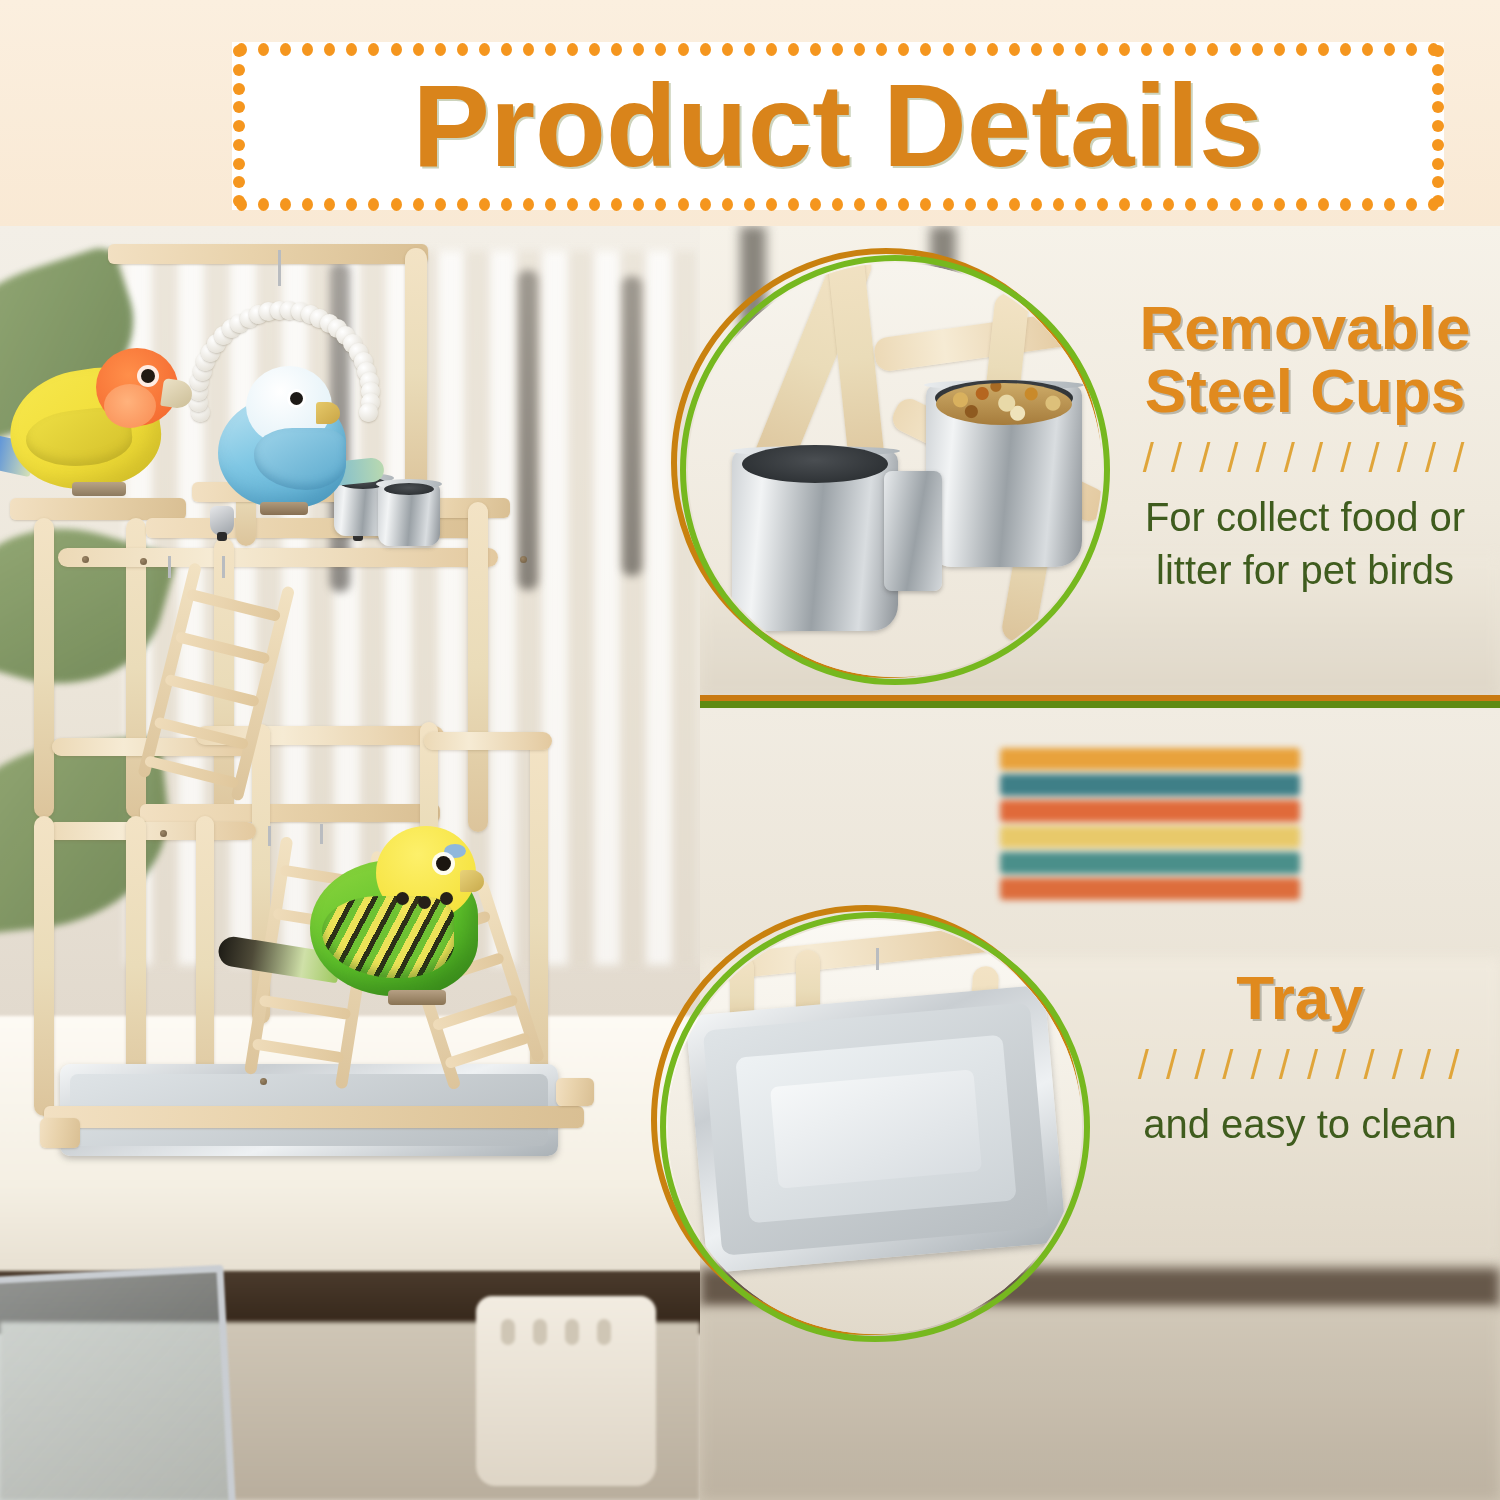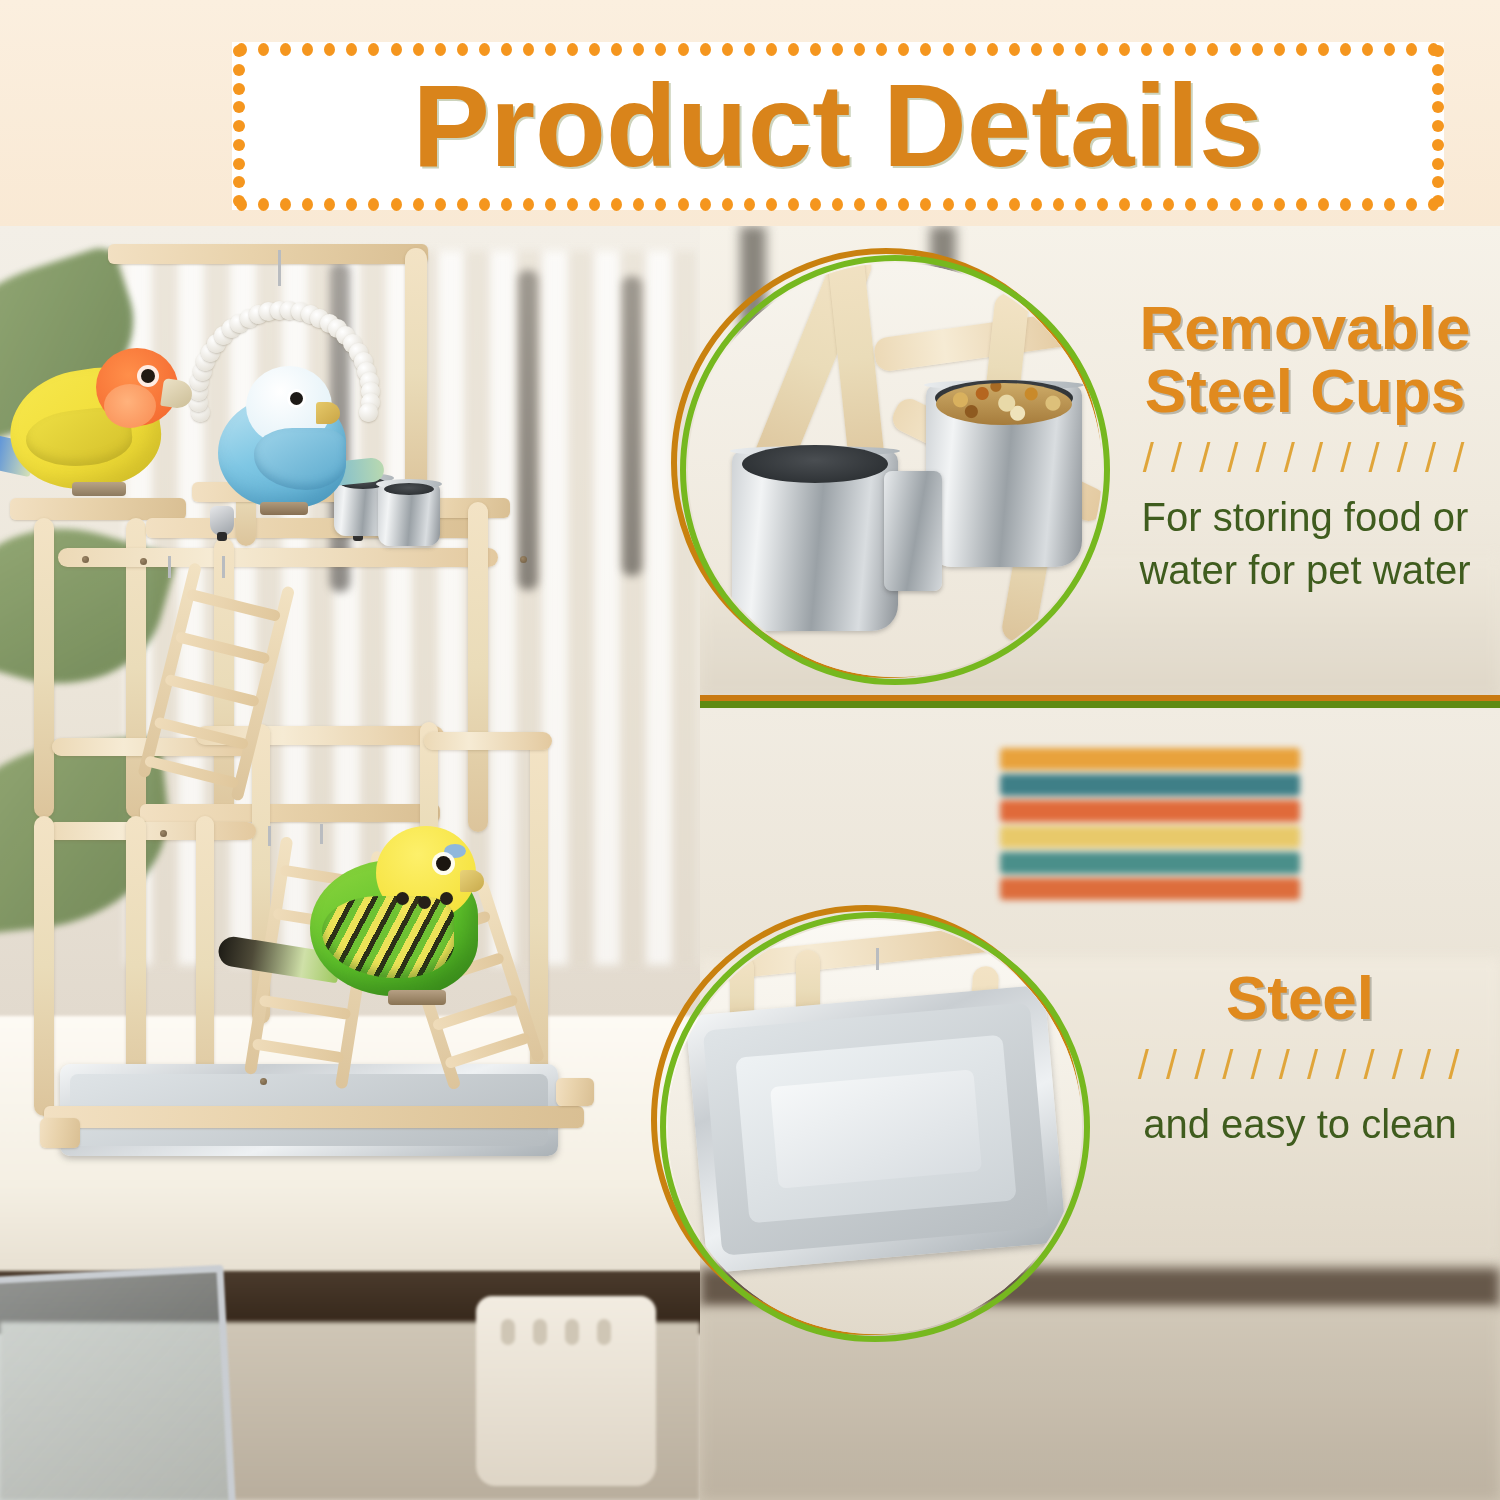--- a/index.html
+++ b/index.html
@@ -586,22 +586,22 @@
 
     <div style="position:absolute;left:196px;top:208px;width:58px;height:120px;border-radius:8px;
       background:linear-gradient(100deg,#e7eaec,#9aa1a6 55%,#d4d8db);box-shadow:0 2px 4px rgba(70,70,70,.35);"></div>
   </div>
 </div>
 
 <div class="txt-block" style="left:1110px;top:296px;width:390px;">
   <div class="head-line">Removable</div>
   <div class="head-line">Steel Cups</div>
   <div class="slashes" id="slash-1">/ / / / / / / / / / / /</div>
-  <div class="body-line">For storing food or</div>
-  <div class="body-line">water for pet water</div>
+  <div class="body-line">For collect food or</div>
+  <div class="body-line">litter for pet birds</div>
 </div>
 
 <div class="scene scene-bot">
   <div class="books">
     <i style="top:0;background:#e8a23c;"></i>
     <i style="top:26px;background:#3f7f87;"></i>
     <i style="top:52px;background:#e06a3a;"></i>
     <i style="top:78px;background:#e8c96a;"></i>
     <i style="top:104px;background:#4a8f8a;"></i>
     <i style="top:130px;background:#dd6d3c;"></i>
@@ -623,16 +623,16 @@
     <div class="hook" style="left:208px;top:28px;height:22px;"></div>
     <div class="tray" style="left:28px;top:80px;width:360px;height:258px;border-radius:14px;transform:rotate(-5deg);">
       <div class="lip" style="inset:16px;border-radius:12px;"></div>
       <div style="position:absolute;inset:46px;border-radius:10px;background:linear-gradient(160deg,#eef2f4,#cdd3d7);"></div>
       <div style="position:absolute;inset:78px;border-radius:8px;background:linear-gradient(160deg,#f6f8f9,#d8dde1);"></div>
     </div>
   </div>
 </div>
 
 <div class="txt-block" style="left:1100px;top:966px;width:400px;">
-  <div class="head-line">Steel</div>
+  <div class="head-line">Tray</div>
   <div class="slashes" id="slash-2">/ / / / / / / / / / / /</div>
   <div class="body-line">and easy to clean</div>
 </div>
 
 </body></html>

